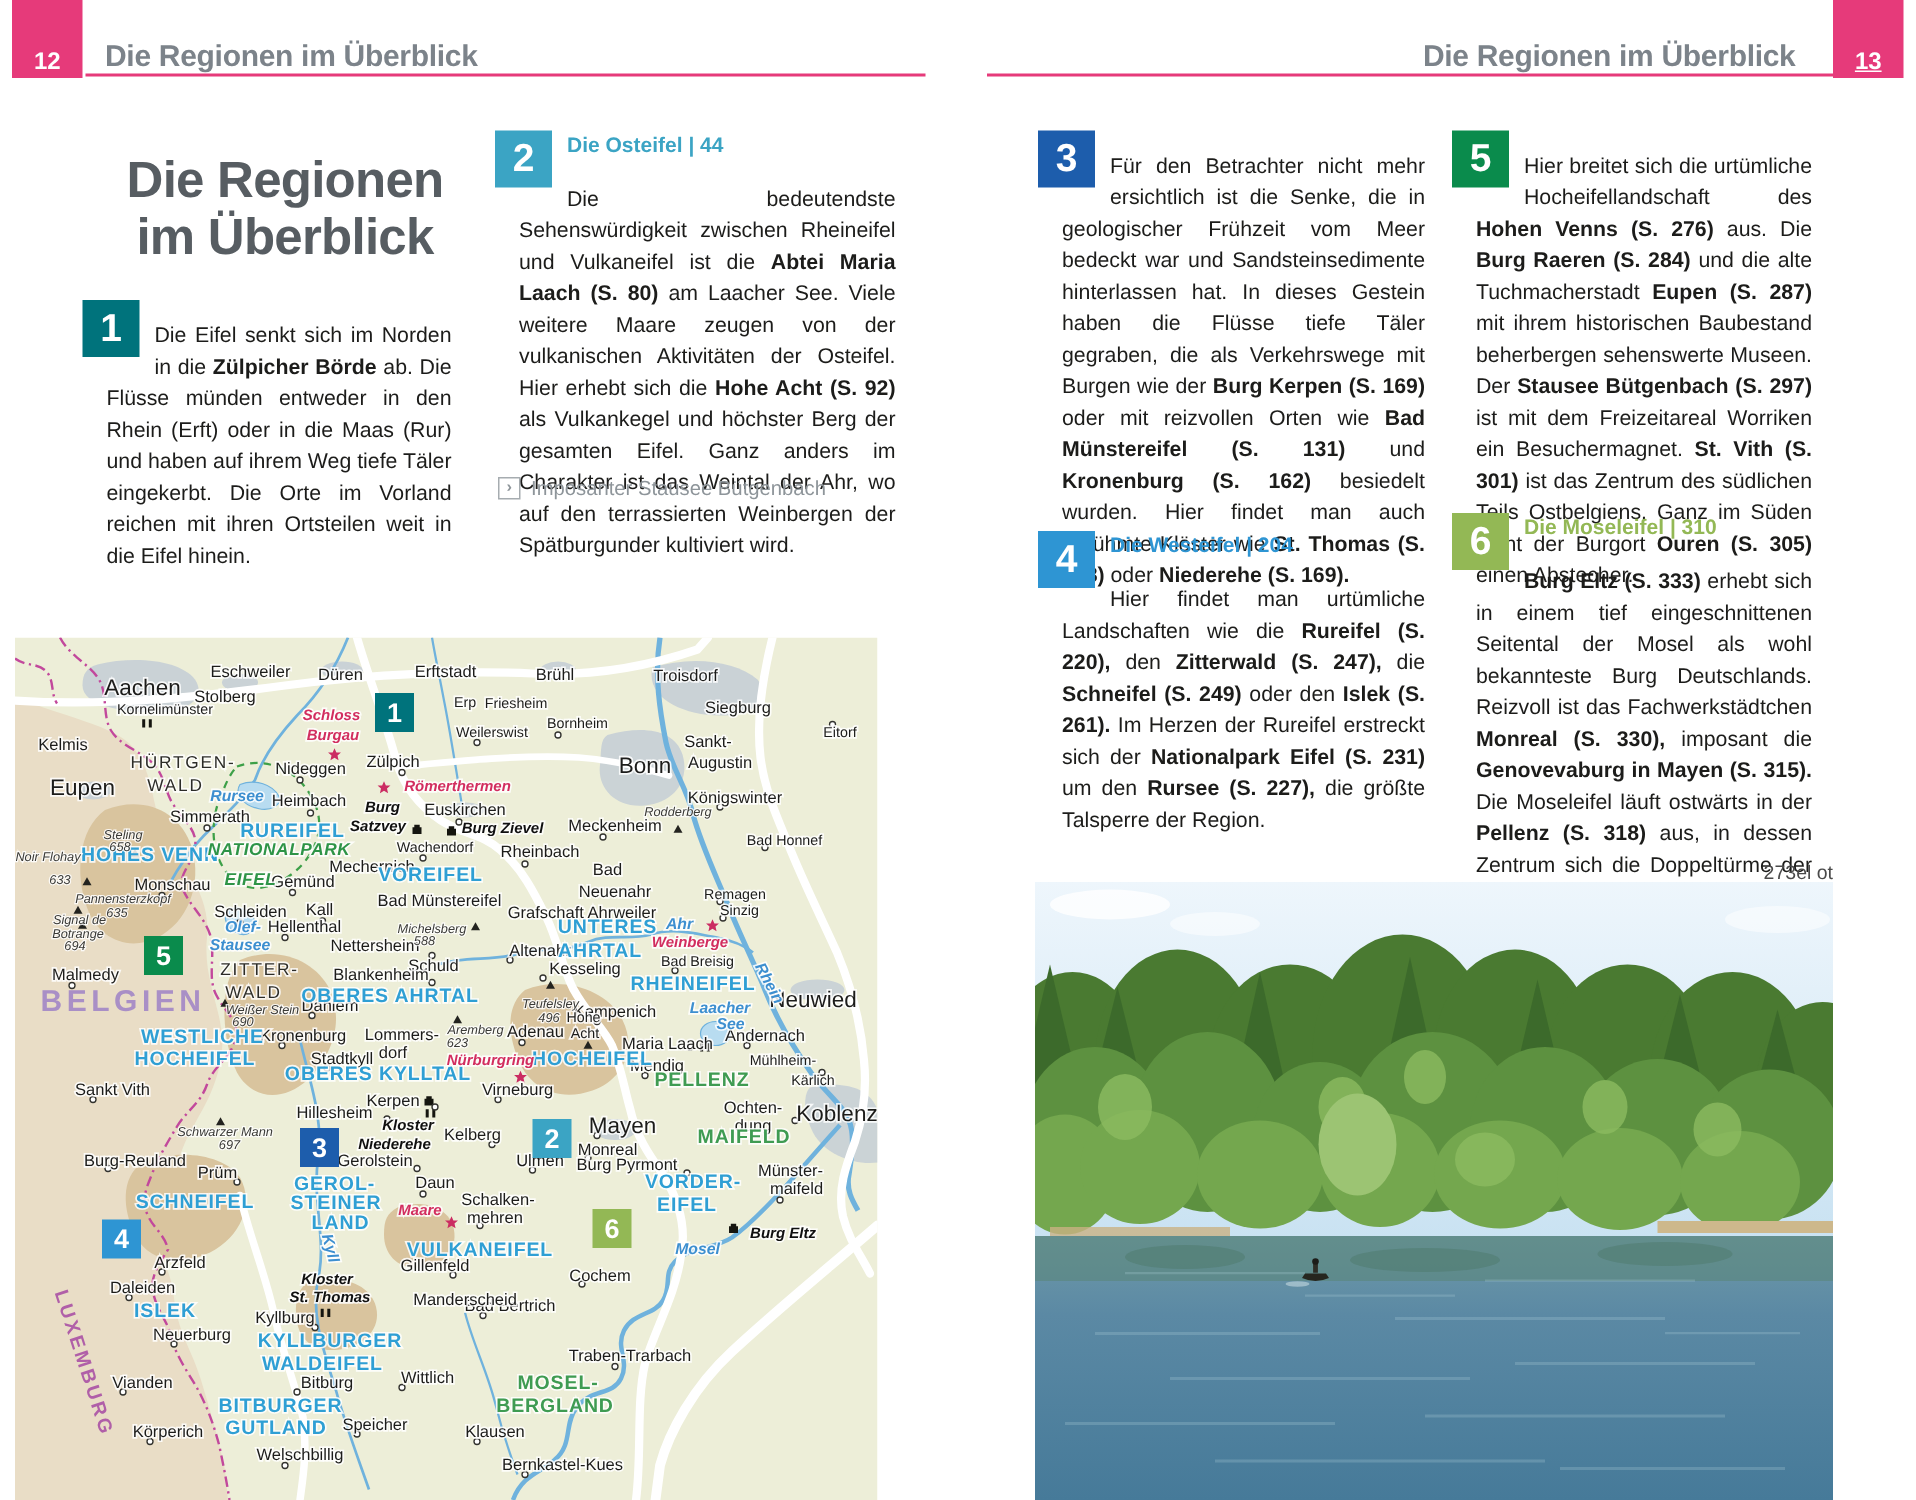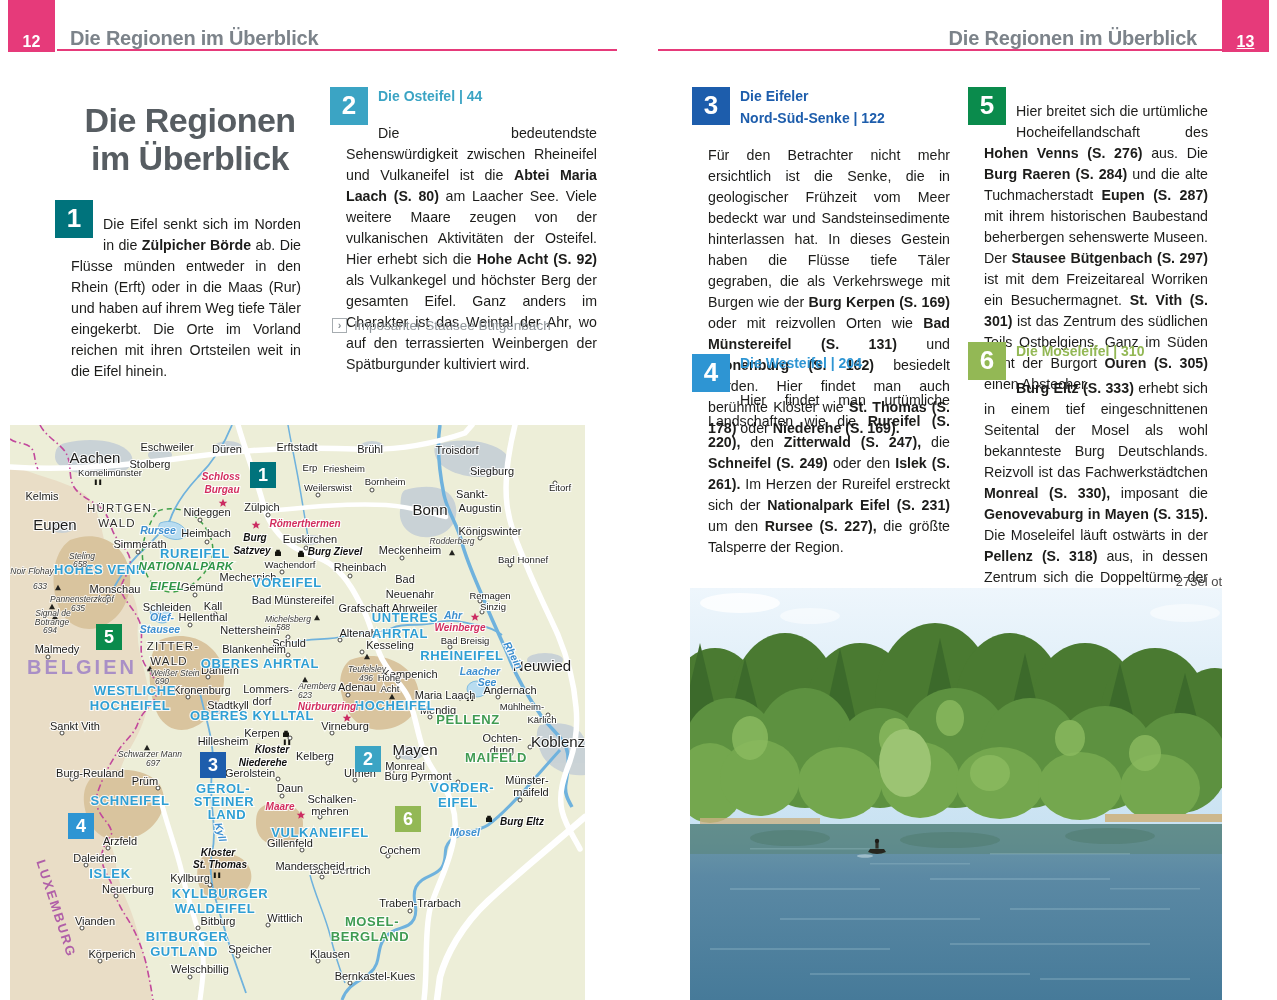--- a/index.html
+++ b/index.html
@@ -426,22 +426,20 @@
         <rect x="86" y="199" width="26" height="26" fill="#0a8b4c"></rect>
         <text x="99" y="218" class="mboxnum" text-anchor="middle">5</text>
         <rect x="385" y="381" width="26" height="26" fill="#93b855"></rect>
         <text x="398" y="400" class="mboxnum" text-anchor="middle">6</text>
       </g>
 </svg>
 </div>
 
 <div class="sec s3" style="left:692px;top:85px;width:274px;">
   <div class="numbox">3</div>
-  <h3>Die Eifeler
-Nord-Süd-Senke | 122</h3>
   <p><span>Für den Betrachter nicht mehr ersichtlich ist die Senke, die in geologischer Frühzeit vom Meer bedeckt war und Sandsteinsedimente hinterlassen hat. In dieses Gestein haben die Flüsse tiefe Täler gegraben, die als Verkehrswege mit Burgen wie der </span><b>Burg Kerpen (S. 169)</b><span> oder mit reizvollen Orten wie </span><b>Bad Münstereifel (S. 131)</b><span> und </span><b>Kronenburg (S. 162)</b><span> besiedelt wurden. Hier findet man auch berühmte Klöster wie </span><b>St. Thomas (S. 178)</b><span> oder </span><b>Niederehe (S. 169).</b></p>
 </div>
 
 <div class="sec s4" style="left:692px;top:352px;width:274px;">
   <div class="numbox">4</div>
   <h3>Die Westeifel | 204</h3>
   <p><span>Hier findet man urtümliche Landschaften wie die </span><b>Rureifel (S. 220),</b><span> den </span><b>Zitterwald (S. 247),</b><span> die </span><b>Schneifel (S. 249)</b><span> oder den </span><b>Islek (S. 261).</b><span> Im Herzen der Rureifel erstreckt sich der </span><b>Nationalpark Eifel (S. 231)</b><span> um den </span><b>Rursee (S. 227),</b><span> die größte Talsperre der Region.</span></p>
 </div>
 
 <div class="sec s5" style="left:968px;top:85px;width:256px;">

